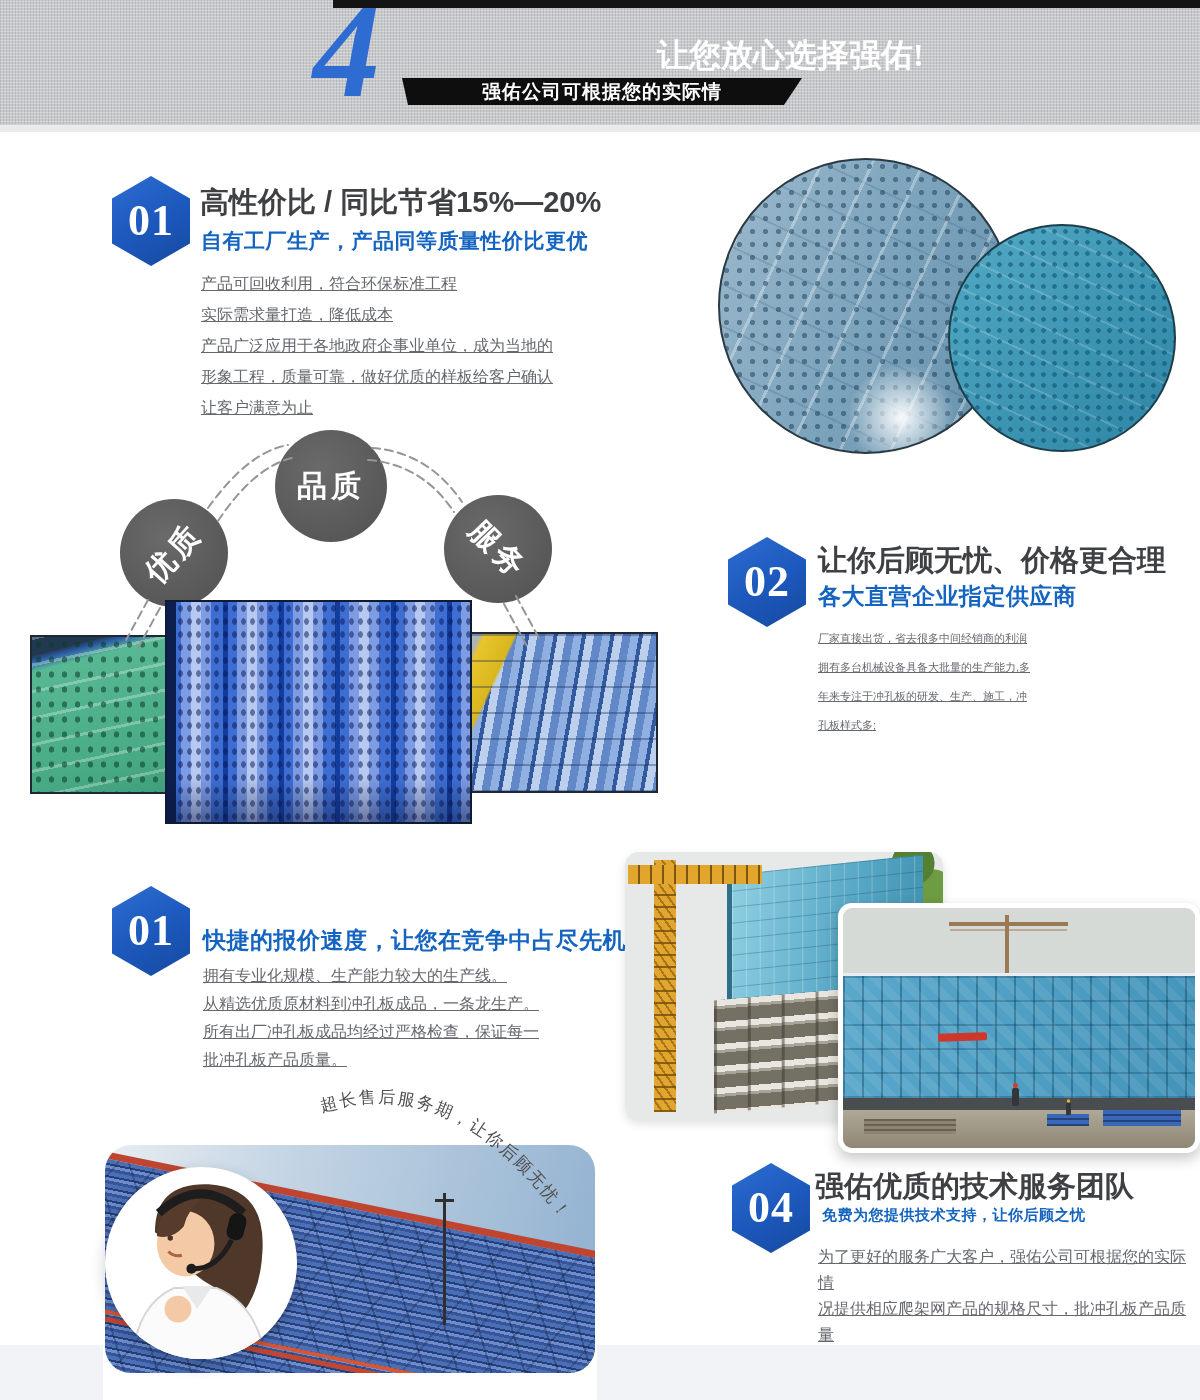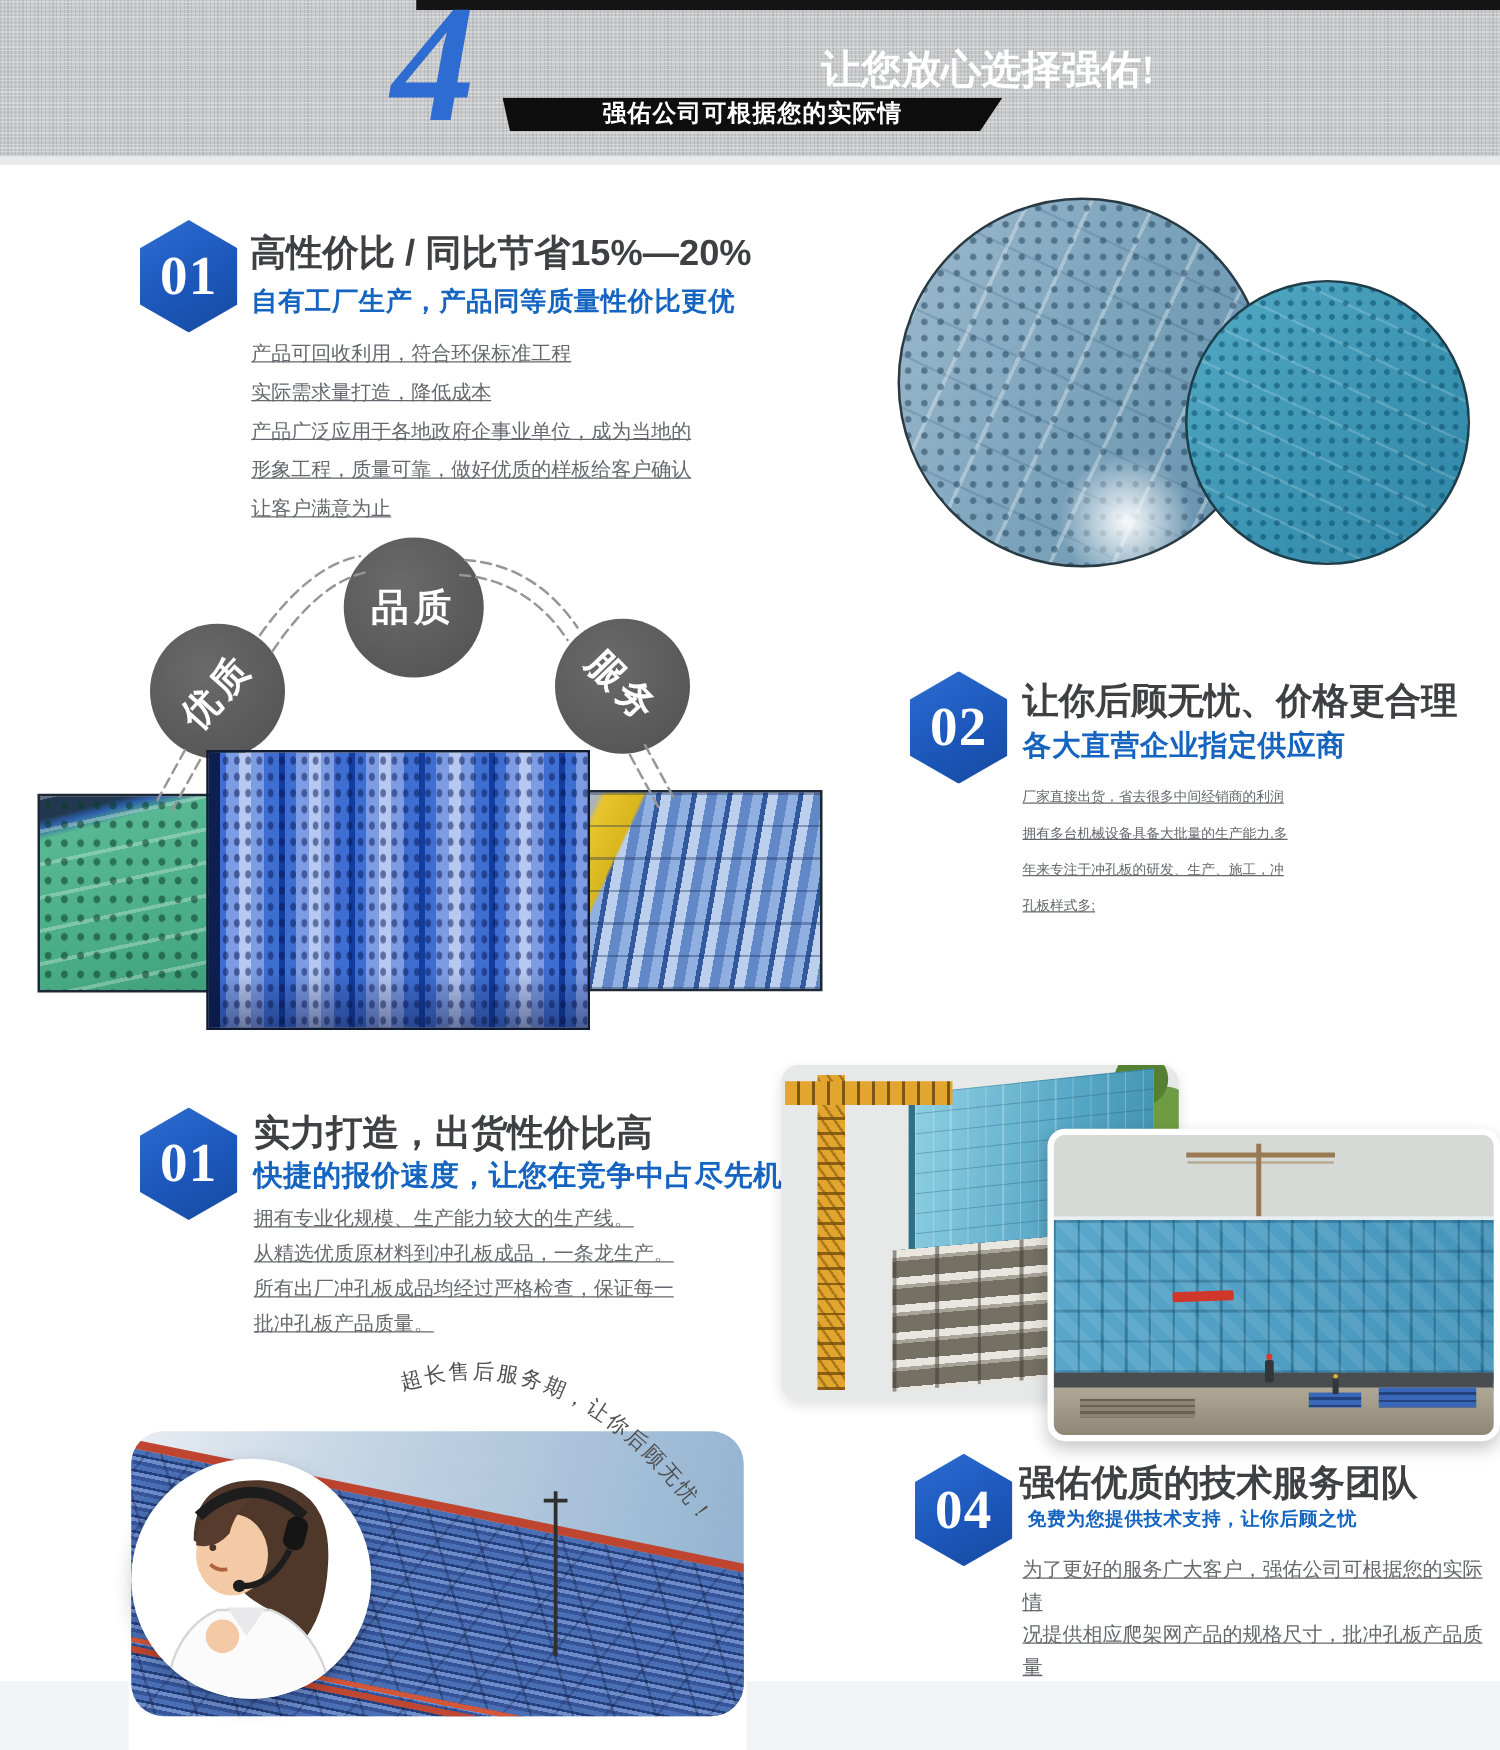--- a/index.html
+++ b/index.html
@@ -192,21 +192,20 @@
 
   <div class="abs hex" style="left:728px;top:537px;">02</div>
   <div class="abs sec-title" style="left:818px;top:541px;">让你后顾无忧、价格更合理</div>
   <div class="abs sec-sub" style="left:818px;top:581px;font-size:23px;">各大直营企业指定供应商</div>
   <div class="abs sec-body" style="left:818px;top:624px;font-size:11px;line-height:29px;">厂家直接出货，省去很多中间经销商的利润
 拥有多台机械设备具备大批量的生产能力,多
 年来专注于冲孔板的研发、生产、施工，冲
 孔板样式多;</div>
 
   <div class="abs hex" style="left:112px;top:886px;">01</div>
-  <div class="abs sec-title" style="left:203px;top:887px;">实力打造，出货性价比高</div>
   <div class="abs sec-sub" style="left:203px;top:925px;font-size:23px;">快捷的报价速度，让您在竞争中占尽先机</div>
   <div class="abs sec-body" style="left:203px;top:962px;line-height:28px;">拥有专业化规模、生产能力较大的生产线。
 从精选优质原材料到冲孔板成品，一条龙生产。
 所有出厂冲孔板成品均经过严格检查，保证每一
 批冲孔板产品质量。</div>
 
   <div id="photo-back" class="abs">
     <div id="pb-tree" class="abs"></div>
     <div id="pb-mesh" class="abs"></div>
     <div id="pb-floors" class="abs"></div>

